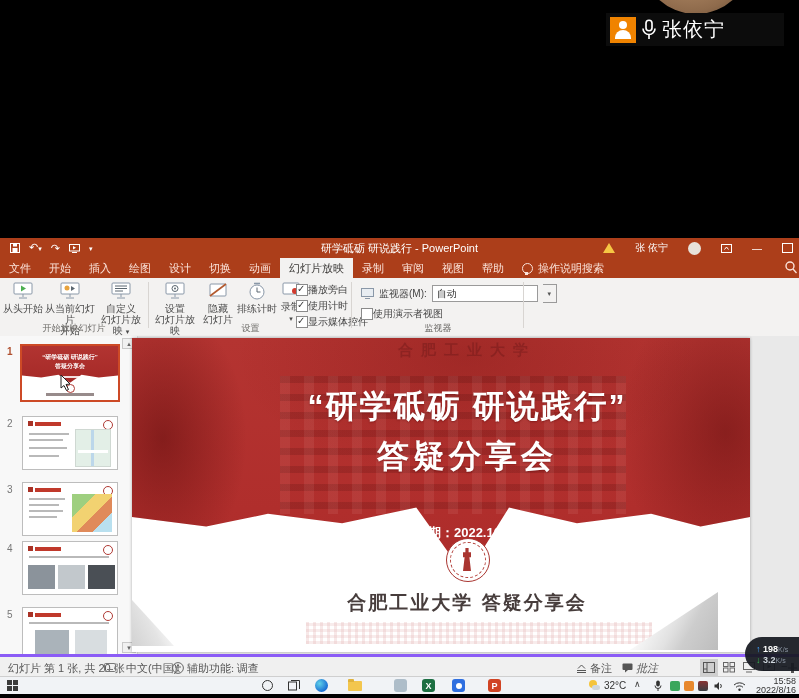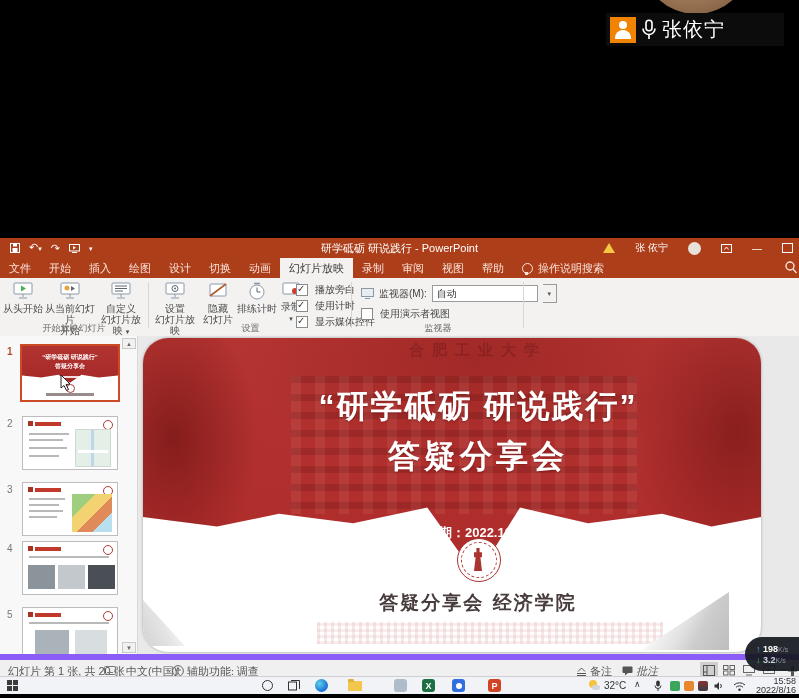--- a/index.html
+++ b/index.html
@@ -33,21 +33,21 @@
   .bulb{width:9px;height:9px;border:1px solid #fbe3da;border-radius:50%;position:relative;}
   .bulb::after{content:"";position:absolute;left:2px;top:8px;width:3px;height:3px;background:#fbe3da;}
   .tab-search{position:absolute;right:2px;top:3px;}
 
   
   .ribbon{position:absolute;left:0;top:40px;width:100%;height:58px;background:#f3f2f1;border-bottom:1px solid #d2cfcc;}
   .bigbtn{position:absolute;top:2px;height:50px;text-align:center;font-size:10px;line-height:11px;color:#4a4a4a;}
   .bigbtn .bic{display:block;margin:2px auto 3px auto;}
   .vsep{position:absolute;top:4px;bottom:8px;width:1px;background:#d8d5d2;}
   .glabel{position:absolute;bottom:1px;font-size:9px;color:#6d6b68;text-align:center;}
-  .cbrow{position:absolute;display:flex;align-items:center;gap:7px;font-size:10px;color:#444;}
+  .cbrow{position:absolute;display:flex;align-items:center;gap:0;font-size:10px;color:#444;}
   .cb{width:10px;height:10px;border:1px solid #8a8a8a;background:#fff;position:relative;flex:0 0 auto;}
   .cb.checked::after{content:"✓";position:absolute;left:0px;top:-2px;font-size:10px;color:#3c3c3c;}
   .monrow{position:absolute;left:361px;top:6px;display:flex;align-items:center;gap:5px;font-size:10px;color:#444;}
   .selbox{width:100px;height:15px;border:1px solid #9a9a9a;background:#fff;font-size:10px;color:#333;display:flex;align-items:center;padding-left:4px;}
   .selcaret{width:13px;height:17px;border:1px solid #9a9a9a;border-left:none;background:#f3f2f1;font-size:7px;color:#555;display:flex;align-items:center;justify-content:center;}
 
   
   .workarea{position:absolute;left:0;top:98px;width:100%;height:318px;background:#e9e9e9;}
   .thumbs{position:absolute;left:0;top:0;width:137px;height:100%;background:#f8f8f8;border-right:1px solid #d9d9d9;overflow:hidden;}
   .tnum{position:absolute;left:7px;font-size:10px;color:#777;}
@@ -69,21 +69,21 @@
   .mini-title .bar{width:26px;height:4px;background:#c0392b;}
   .mini-sealsm{position:absolute;right:4px;top:3px;width:8px;height:8px;border:1px solid #b03a34;border-radius:50%;}
   .mini-line{position:absolute;height:2px;background:#b9b9b9;}
   .mini-map{position:absolute;right:6px;top:12px;width:34px;height:36px;background:#e3efe7;border:1px solid #cfd8d2;}
   .mini-map::before{content:"";position:absolute;left:45%;top:0;width:3px;height:100%;background:#bcd7ea;}
   .mini-map::after{content:"";position:absolute;left:6%;top:55%;width:88%;height:3px;background:#fff;}
   .mini-illu{position:absolute;right:5px;top:11px;width:40px;height:38px;
     background:linear-gradient(135deg,#9ecf7f 0 30%,#f2d271 30% 55%,#e08a5a 55% 75%,#b9e0ef 75%);}
   .mini-ph{position:absolute;bottom:5px;height:24px;}
   
-  .slide{position:absolute;left:143px;top:2px;width:618px;height:314px;background:#fff;box-shadow:0 0 3px rgba(0,0,0,.3);overflow:hidden;border-radius:25px;}
+  .slide{position:absolute;left:132px;top:2px;width:618px;height:314px;background:#fff;box-shadow:0 0 3px rgba(0,0,0,.3);overflow:hidden;}
   .red-shape{position:absolute;inset:0;
     background:
       radial-gradient(ellipse 120px 190px at 5% 32%, rgba(88,10,10,.5), transparent 70%),
       radial-gradient(ellipse 150px 210px at 96% 30%, rgba(88,10,10,.45), transparent 70%),
       radial-gradient(ellipse 320px 170px at 54% 6%, rgba(125,22,20,.35), transparent 72%),
       linear-gradient(180deg,#b43431,#b02e2c 55%,#a52927);
     clip-path:polygon(0 0,100% 0,100% 57%,92% 60%,84% 56%,72% 59%,61% 54%,54% 76%,46% 54%,34% 59%,22% 56%,12% 60%,0 57%);}
   .red-shape::after{content:"";position:absolute;left:24%;top:12%;width:56%;height:44%;
     background:
       repeating-linear-gradient(90deg, rgba(255,230,225,.07) 0 10px, transparent 10px 24px),
@@ -108,21 +108,21 @@
     clip-path:polygon(0 0,100% 100%,0 100%);}
 
   
   .speed{left:745px;top:637px;width:54px;height:34px;background:rgba(22,25,32,.93);border-radius:17px 0 0 17px;
     color:#fff;font-size:9px;display:flex;flex-direction:column;justify-content:center;gap:1px;padding-left:11px;box-sizing:border-box;}
   .speed .u{color:#8b95a3;font-size:7px;}
   .speed .up{color:#3fa0ff;} .speed .dn{color:#37c24f;}
   .speed b{font-weight:bold;color:#fff;} .speed .r2 b{color:#cfd6dd;font-weight:bold;}
 
   
-  .statusbar{position:absolute;left:0;top:416px;width:100%;height:22px;background:#f0f0f0;border-top:6px solid #8b5cf6;font-size:11px;color:#555;box-sizing:border-box;}
+  .statusbar{position:absolute;left:0;top:416px;width:100%;height:22px;background:#f0f0f0;border-top:3px solid #8b5cf6;font-size:11px;color:#555;box-sizing:border-box;}
   .sb{position:absolute;top:4px;white-space:nowrap;}
   .viewbtn{position:absolute;top:2px;width:18px;height:17px;display:flex;align-items:center;justify-content:center;}
   .viewbtn.on{background:#cfcfcf;}
   .zoomtrack{position:absolute;top:10px;left:768px;width:20px;height:2px;background:#9a9a9a;}
   .zoomhandle{position:absolute;top:6px;left:775px;width:3px;height:10px;background:#555;}
 
   
   .taskbar{left:0;top:676px;width:799px;height:18px;background:#f1f3f6;border-top:1px solid #cfcfcf;box-sizing:border-box;}
   .tk{position:absolute;top:2px;}
   .win-logo{width:12px;height:12px;display:grid;grid-template-columns:5px 5px;grid-template-rows:5px 5px;gap:1px;}
@@ -386,21 +386,21 @@
         </svg>
       </div>
 
       <div class="slide">
         <div class="red-shape"></div>
         <div class="bldg-name">合肥工业大学</div>
         <div class="s-title1">“研学砥砺  研说践行”</div>
         <div class="s-title2">答疑分享会</div>
         <div class="s-date">日期：2022.10.16</div>
         <div class="seal"></div>
-        <div class="school">答疑分享会 经济学院</div>
+        <div class="school">合肥工业大学 答疑分享会</div>
         <div class="pinkpat"></div>
         <div class="curl-l"></div>
         <div class="curl-r"></div>
       </div>
     </div>
 
     <div class="statusbar">
       <span class="sb" style="left:8px;">幻灯片 第 1 张, 共 20 张</span>
       <svg class="sb" style="left:104px;top:6px;" width="12" height="10" viewBox="0 0 12 10">
           <rect x="0.5" y="0.5" width="11" height="8" rx="1" fill="none" stroke="#777"></rect>

